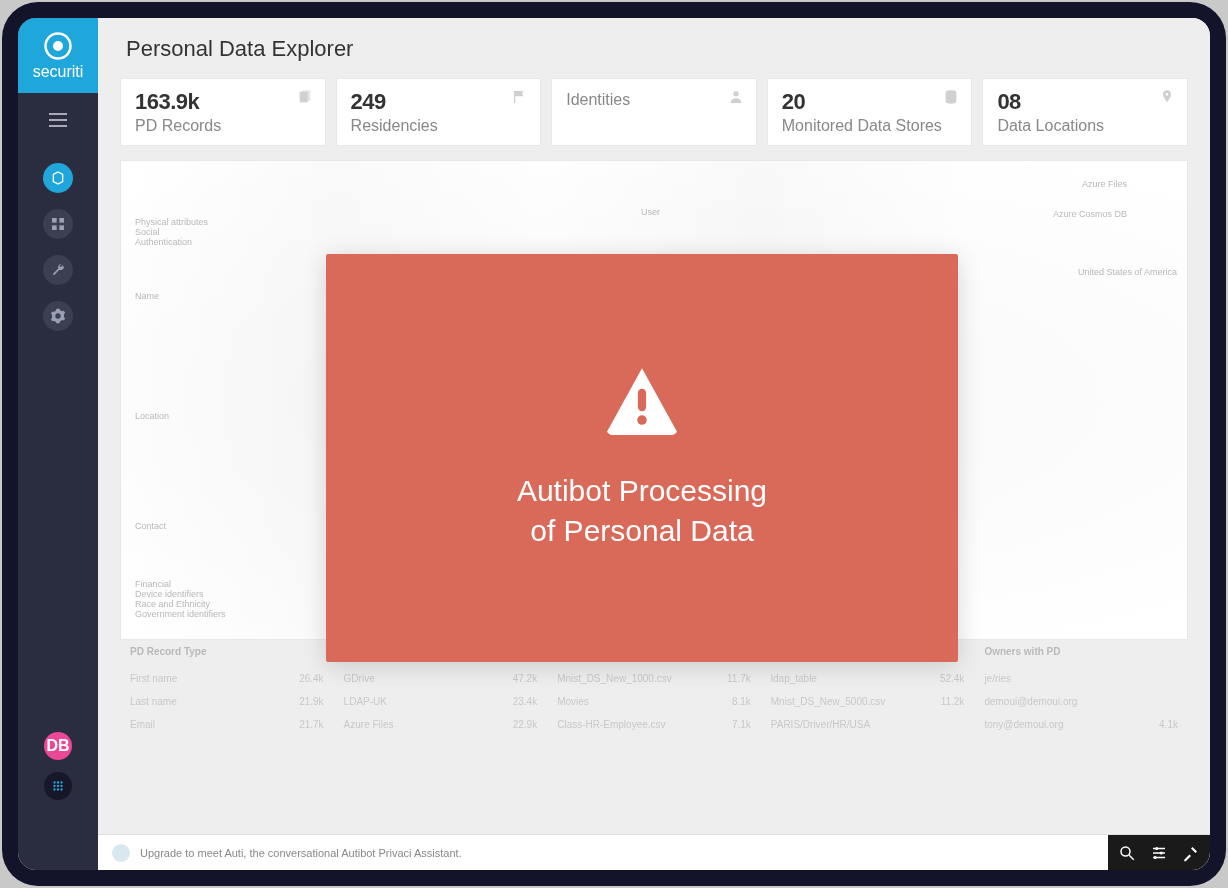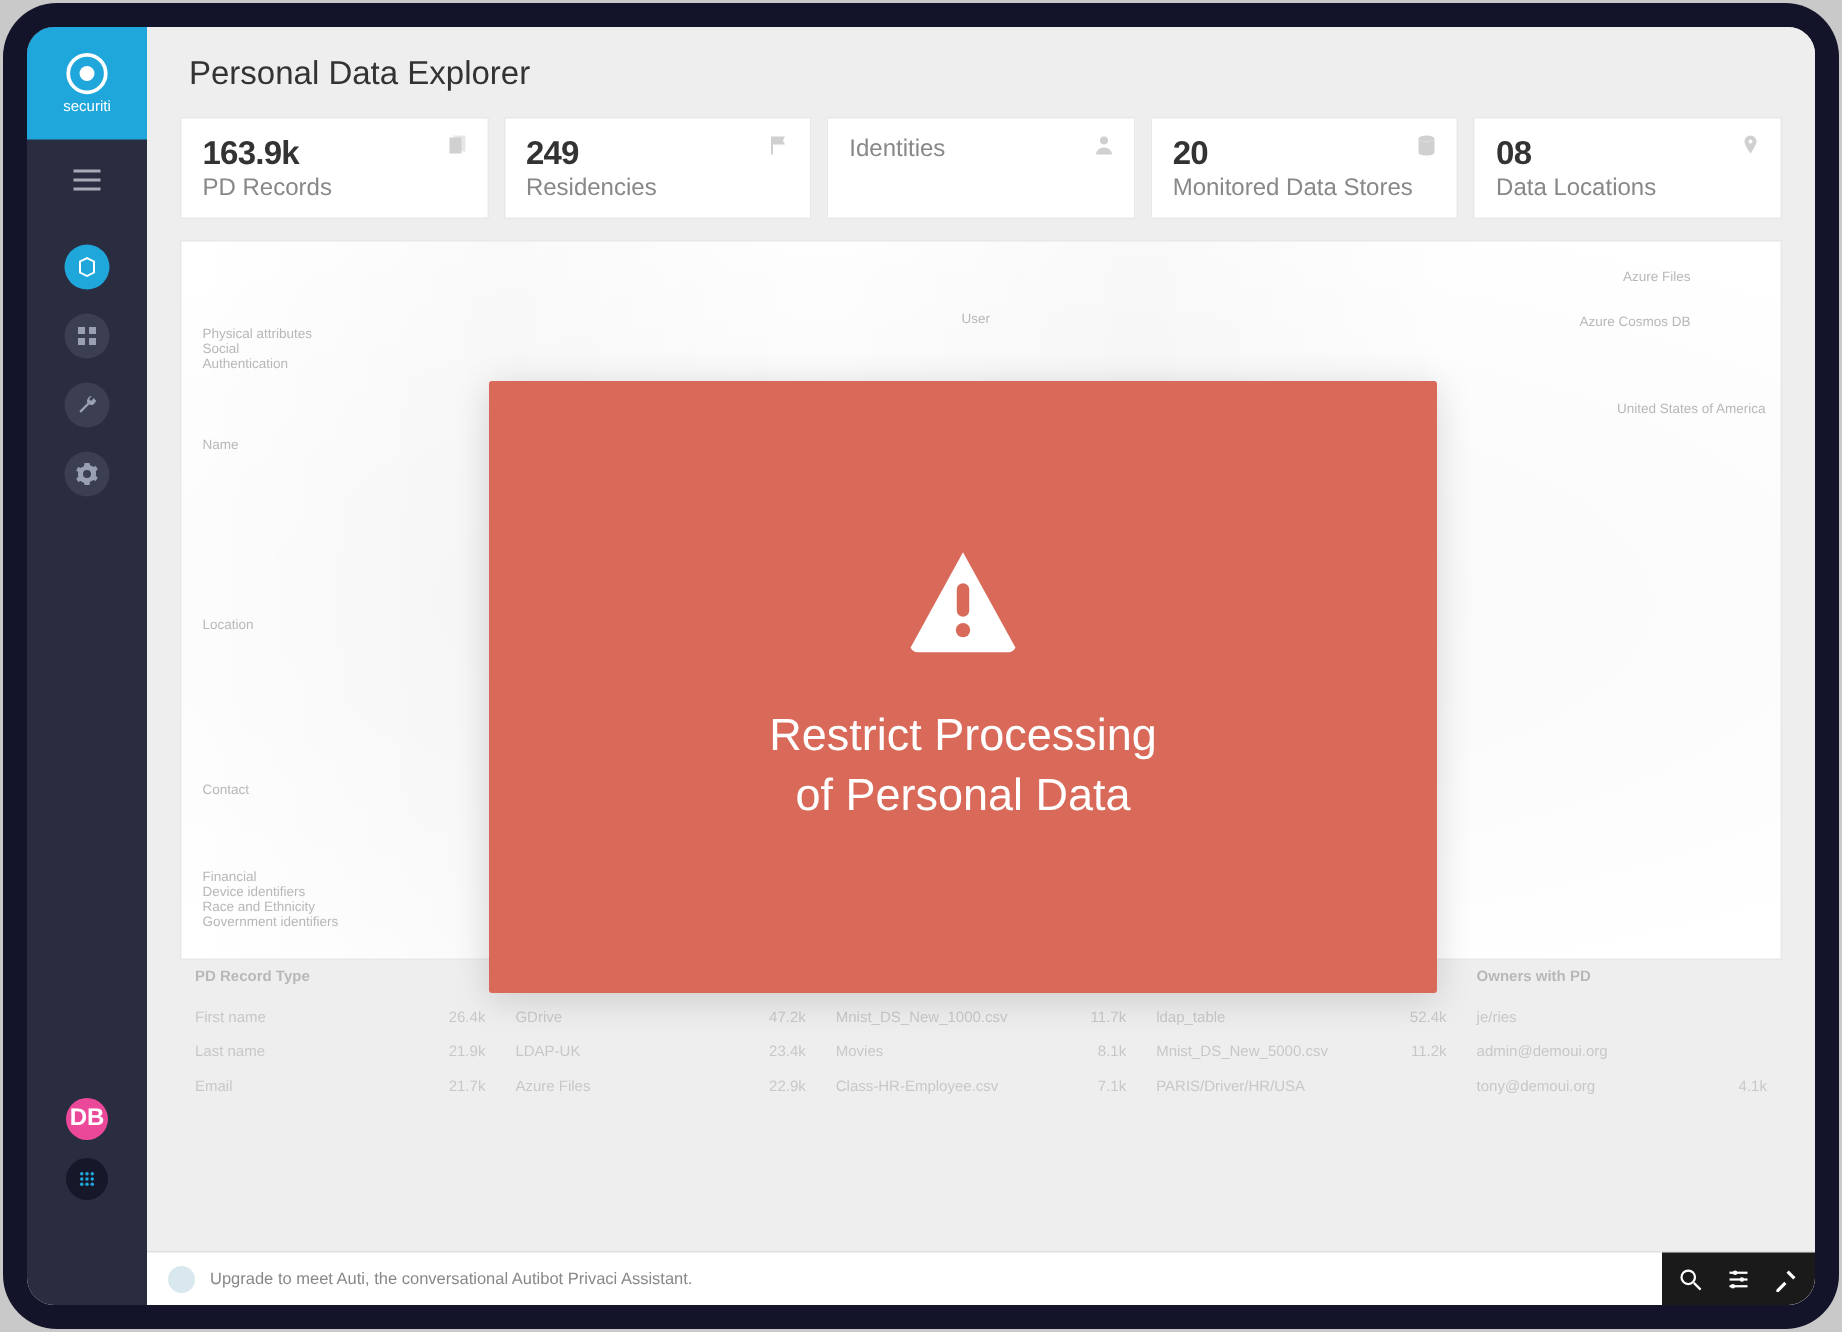--- a/index.html
+++ b/index.html
@@ -39,21 +39,21 @@
   width: 80px;
   height: 75px;
   background: #1fa7dc;
   display: flex;
   flex-direction: column;
   align-items: center;
   justify-content: center;
   color: #fff;
 }
 .logo-box svg { width: 30px; height: 30px; }
-.logo-box span { font-size: 10px; margin-top: 2px; }
+.logo-box span { font-size: 16px; margin-top: 2px; }
 .hamburger {
   margin-top: 20px;
   width: 18px; height: 14px;
   display: flex; flex-direction: column; justify-content: space-between;
   cursor: pointer;
 }
 .hamburger span { height: 2px; background: #a8aab8; display: block; }
 .nav-icons { margin-top: 36px; display: flex; flex-direction: column; gap: 16px; align-items: center; }
 .nav-icon {
   width: 30px; height: 30px; border-radius: 50%;
@@ -361,21 +361,21 @@
               </div>
             <div class="table-cell">
                 <span>Movies</span>
                 <span class="tval">8.1k</span>
               </div>
             <div class="table-cell">
                 <span>Mnist_DS_New_5000.csv</span>
                 <span class="tval">11.2k</span>
               </div>
             <div class="table-cell">
-                <span>admin@demoui.org</span>
+                <span>demoui@demoui.org</span>
                 <span class="tval"></span>
               </div>
           </div>
           <div class="table-row">
             <div class="table-cell">
                 <span>Email</span>
                 <span class="tval">21.7k</span>
               </div>
             <div class="table-cell">
                 <span>Azure Files</span>
@@ -419,18 +419,18 @@
         </div>
       </div>
     </div>
 
     <div class="overlay-card">
       <svg viewBox="0 0 24 22">
         <path fill="#fff" d="M12 1 L23 21 A2 2 0 0 1 21.3 22 L2.7 22 A2 2 0 0 1 1 21 Z"></path>
         <rect x="10.7" y="7.5" width="2.6" height="7" rx="1.3" fill="#d96a59"></rect>
         <circle cx="12" cy="17.3" r="1.5" fill="#d96a59"></circle>
       </svg>
-      <div class="line">Restrict Processing</div>
+      <div class="line">Autibot Processing</div>
       <div class="line">of Personal Data</div>
     </div>
 
   </div>
 </div>
 
 </body></html>

